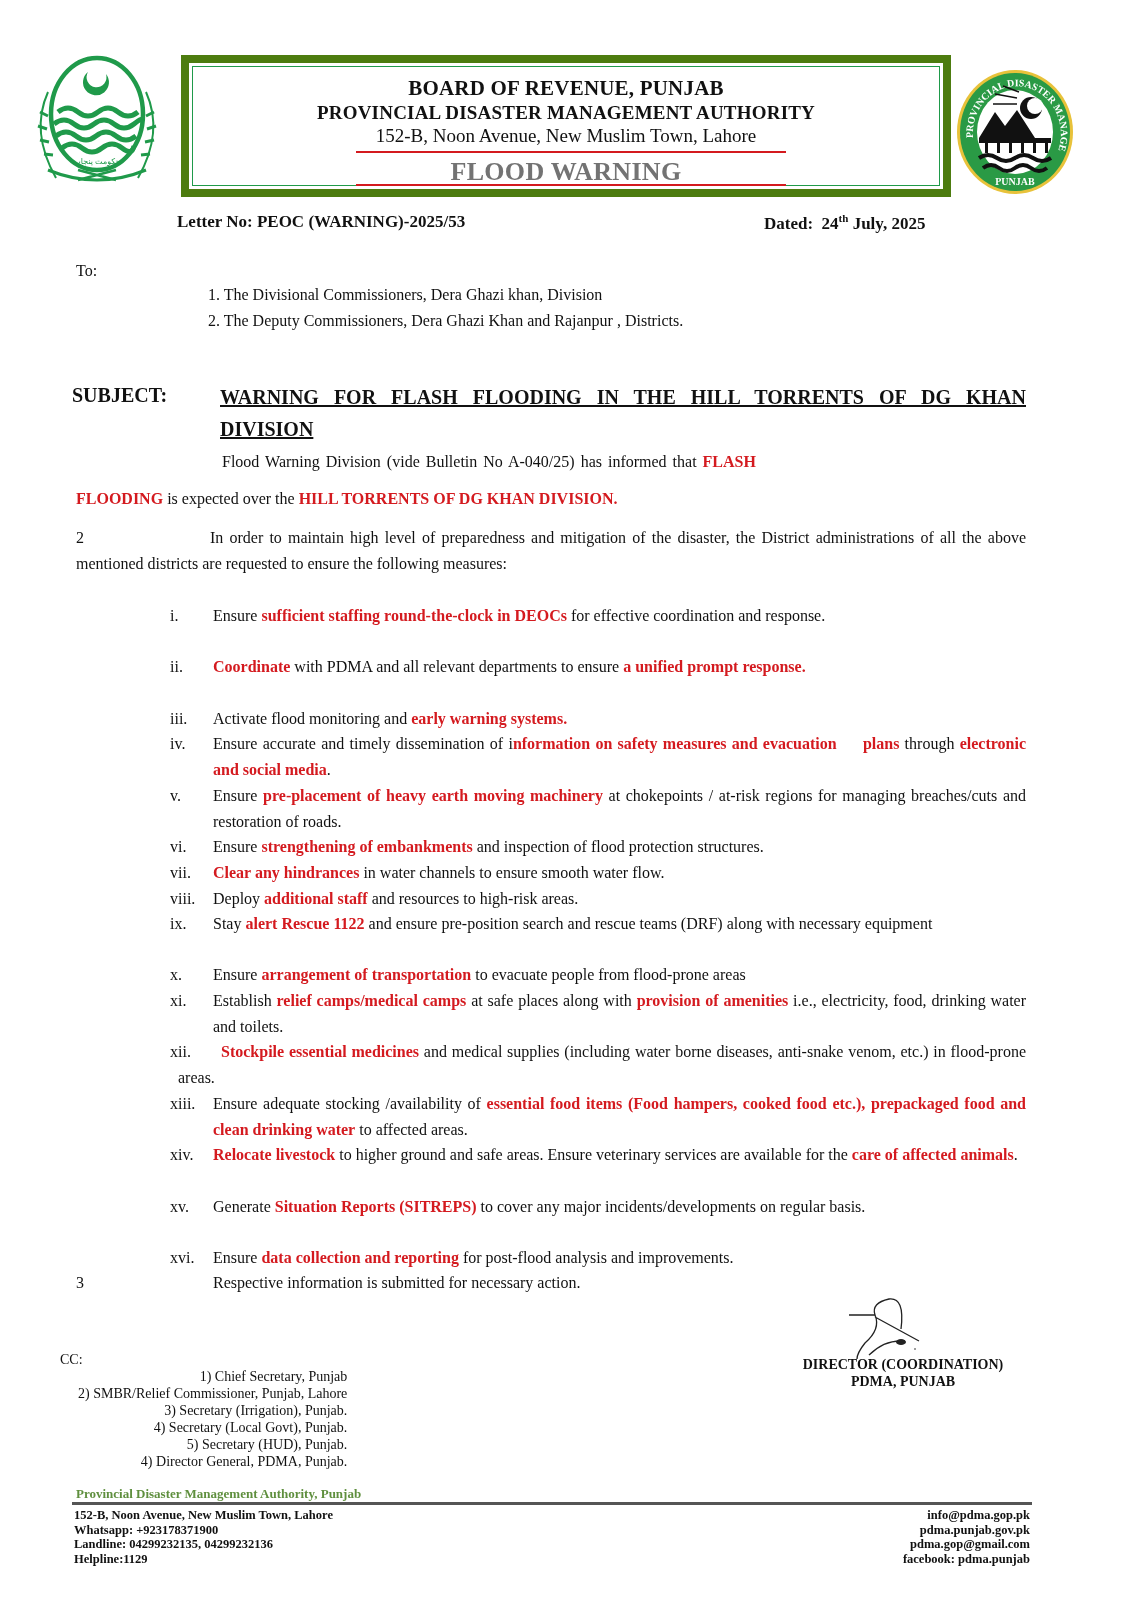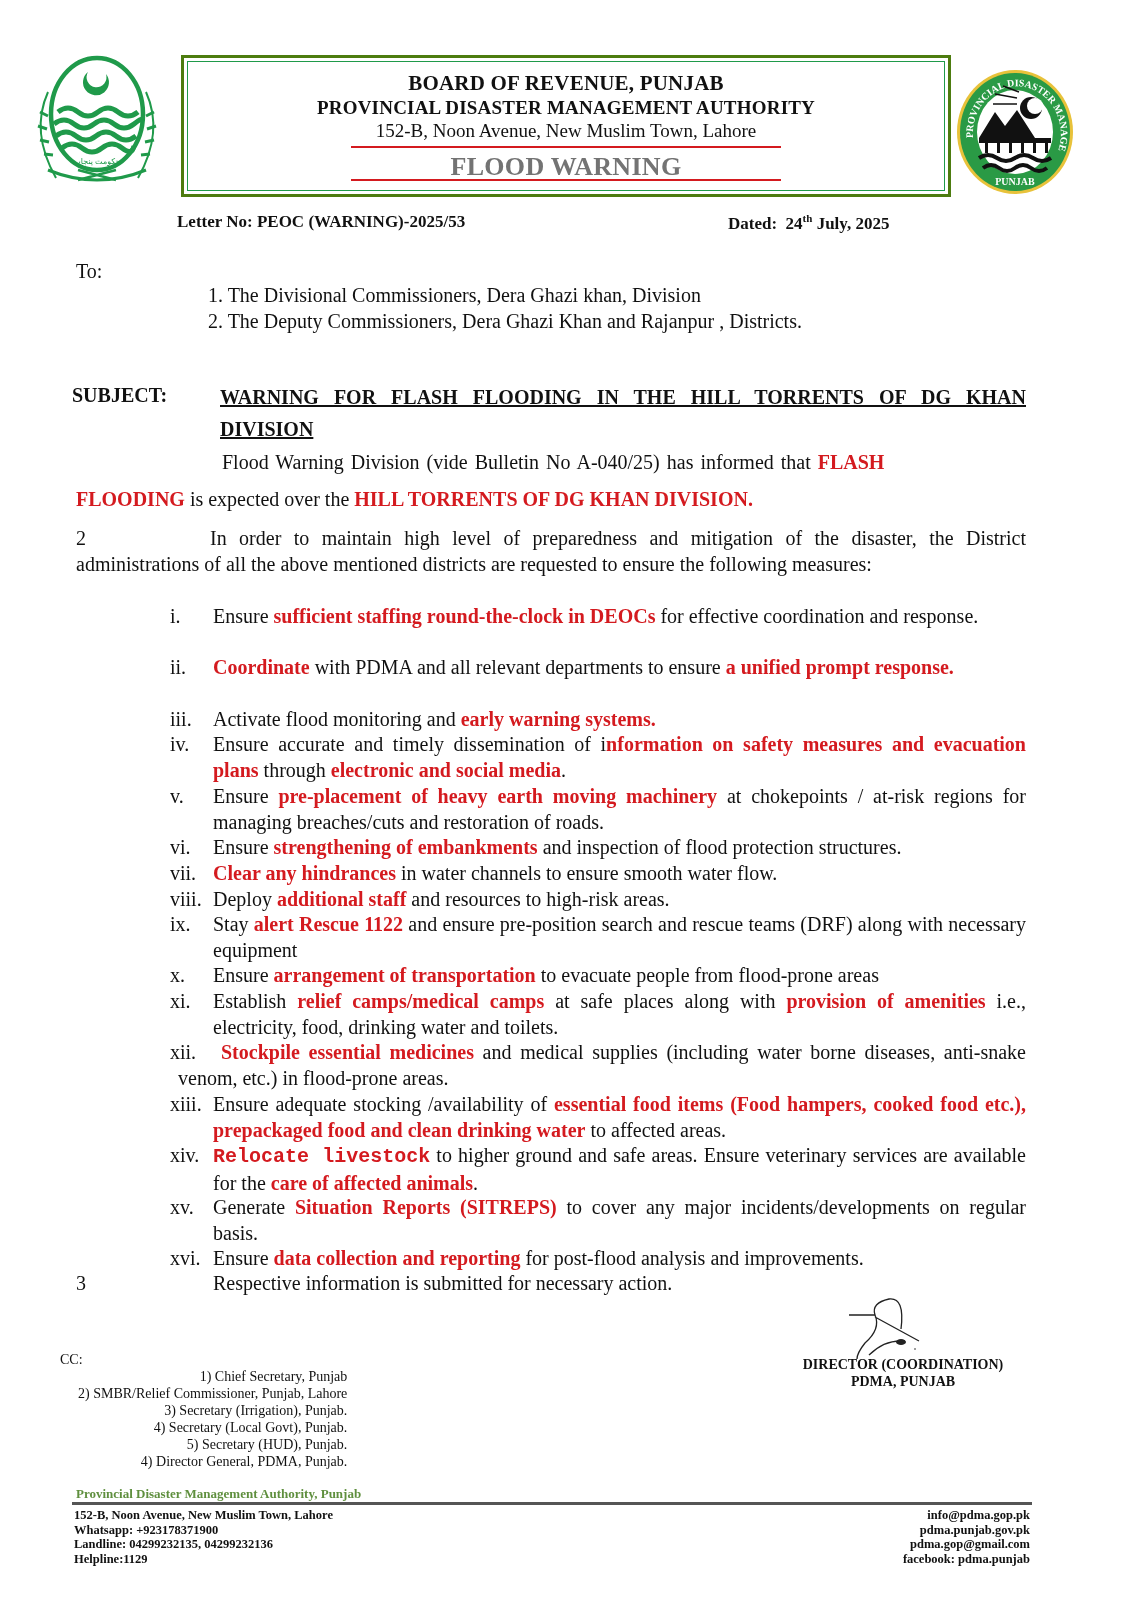--- a/index.html
+++ b/index.html
@@ -9,37 +9,37 @@
     font-family: "Liberation Serif", "DejaVu Serif", serif; color: #111;
   }
   .abs { position: absolute; }
   .red { color: #d41a1f; font-weight: bold; }
 
   
   #logo-left { left: 18px; top: 52px; width: 158px; height: 140px; }
   #logo-right { left: 955px; top: 68px; width: 120px; height: 128px; }
   #header-box {
     left: 181px; top: 55px; width: 770px; height: 142px;
-    border: 3px solid #4d7c0f; padding: 3px;
+    border: 8px solid #4d7c0f; padding: 3px;
   }
   #header-box .inner {
     width: 100%; height: 100%; border: 1.5px solid #1f9a4a;
     text-align: center; position: relative;
   }
   .h1 { font-size: 21px; font-weight: bold; margin-top: 9px; letter-spacing: 0.2px; }
   .h2 { font-size: 19px; font-weight: bold; margin-top: 1px; letter-spacing: 0.2px; }
   .h3 { font-size: 19px; margin-top: 1px; }
   .redline { position: absolute; left: 163px; width: 430px; height: 2px; background: #d41a1f; }
   .title { position: absolute; left: 0; right: 0; top: 90px; font-size: 26px; font-weight: bold; color: #737373; letter-spacing: 0.3px; }
 
   #letter-no { left: 177px; top: 212px; font-size: 17px; font-weight: bold; }
-  #dated { left: 728px; top: 212px; font-size: 17px; font-weight: bold; }
+  #dated { left: 764px; top: 212px; font-size: 17px; font-weight: bold; }
   #dated sup { font-size: 11px; }
 
-  .body-text { font-size: 20px; line-height: 26px; }
+  .body-text { font-size: 16px; line-height: 26px; }
   #to-label { left: 76px; top: 258px; }
   .to-item { left: 208px; }
   #subject-label { left: 72px; top: 384px; font-weight: bold; font-size: 20px; }
   #subject-text {
     left: 220px; top: 381px; width: 806px; font-weight: bold; font-size: 20px;
     line-height: 32px; text-decoration: underline; text-align: justify; text-align-last: left;
     word-spacing: 6px;
   }
   .para { text-align: justify; }
   .item { position: absolute; left: 170px; width: 856px; }
@@ -203,21 +203,21 @@
     <div class="item body-text hang" style="top: 1039px; left: 170px;">
       <span class="num">xii.</span>
       <span class="txt"><span class="red" style="white-space: pre-wrap;">Stockpile essential medicines</span><span style="white-space: pre-wrap;"> and medical supplies (including water borne diseases, anti-snake venom, etc.) in flood-prone areas.</span></span>
     </div>
     <div class="item body-text" style="top: 1091px;">
       <span class="num">xiii.</span>
       <span class="txt"><span style="white-space: pre-wrap;">Ensure adequate stocking /availability of </span><span class="red" style="white-space: pre-wrap;">essential food items (Food hampers, cooked food etc.), prepackaged food and clean drinking water</span><span style="white-space: pre-wrap;"> to affected areas.</span></span>
     </div>
     <div class="item body-text" style="top: 1142px;">
       <span class="num">xiv.</span>
-      <span class="txt"><span class="red" style="white-space: pre-wrap; font-family: Liberation Mono, monospace;">Relocate livestock</span><span style="white-space: pre-wrap;"> to higher ground and safe areas. Ensure veterinary services are available for the </span><span class="red" style="white-space: pre-wrap;">care of affected animals</span><span style="white-space: pre-wrap;">.</span></span>
+      <span class="txt"><span class="red" style="white-space: pre-wrap;">Relocate livestock</span><span style="white-space: pre-wrap;"> to higher ground and safe areas. Ensure veterinary services are available for the </span><span class="red" style="white-space: pre-wrap;">care of affected animals</span><span style="white-space: pre-wrap;">.</span></span>
     </div>
     <div class="item body-text" style="top: 1194px;">
       <span class="num">xv.</span>
       <span class="txt"><span style="white-space: pre-wrap;">Generate </span><span class="red" style="white-space: pre-wrap;">Situation Reports (SITREPS)</span><span style="white-space: pre-wrap;"> to cover any major incidents/developments on regular basis.</span></span>
     </div>
     <div class="item body-text" style="top: 1245px;">
       <span class="num">xvi.</span>
       <span class="txt"><span style="white-space: pre-wrap;">Ensure </span><span class="red" style="white-space: pre-wrap;">data collection and reporting</span><span style="white-space: pre-wrap;"> for post-flood analysis and improvements.</span></span>
     </div>
   </div>

